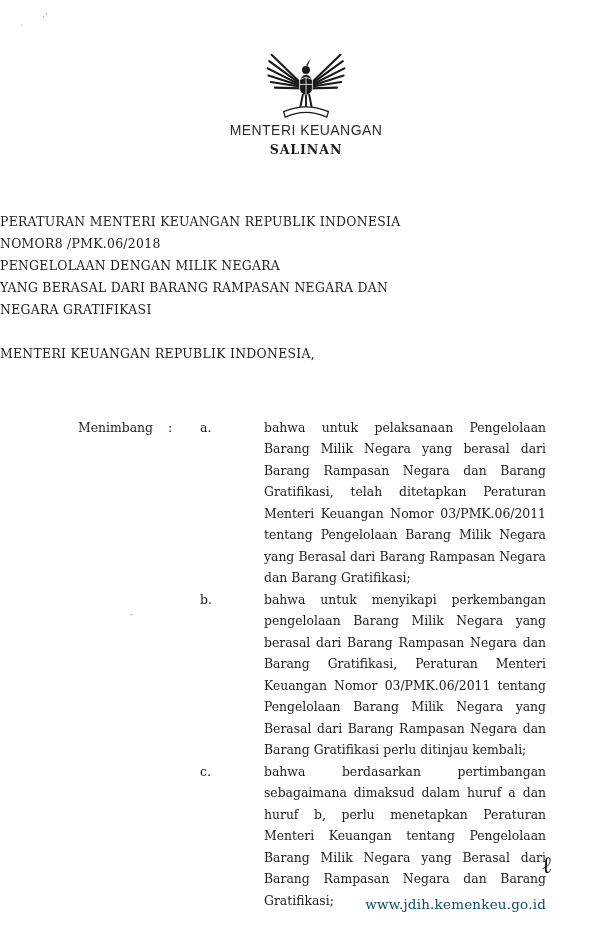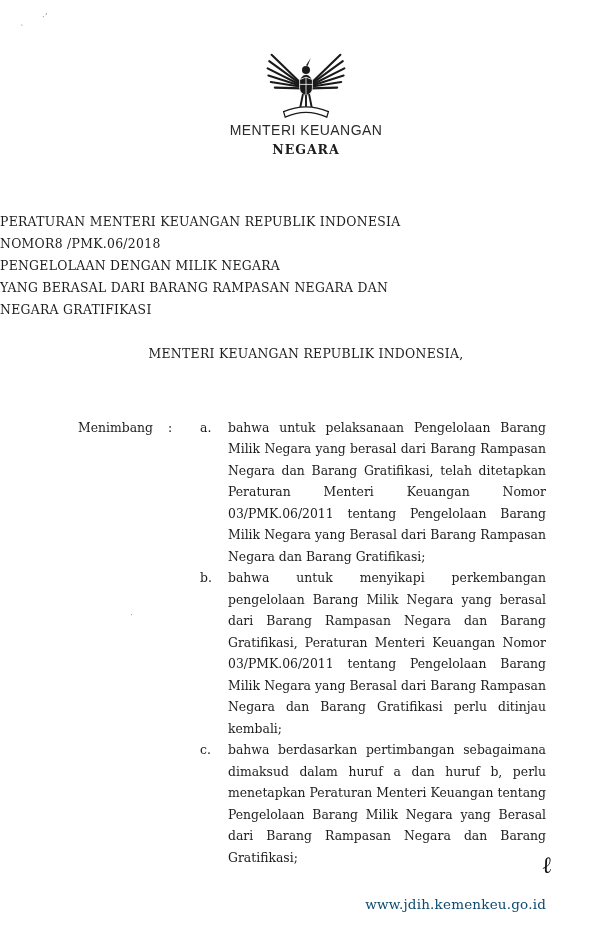--- a/index.html
+++ b/index.html
@@ -48,39 +48,38 @@
   .nomor-line .nomor-value { }
 
   .invocation {
     margin-top: 31px;
     text-align: center;
     font-size: 12.4px;
     letter-spacing: .3px;
   }
   .authority {
     margin-top: 25px;
-    text-align: center;
     font-size: 12.4px;
     letter-spacing: .3px;
   }
 
   .considering {
     margin-top: 56px;
     padding-left: 78px;
     padding-right: 66px;
     display: flex;
     font-size: 12.4px;
     line-height: 21.5px;
   }
   .c-label { width: 90px; flex: 0 0 90px; }
   .c-colon { width: 32px; flex: 0 0 32px; }
   .c-items { flex: 1 1 auto; }
   .c-item { display: flex; }
   .c-letter { width: 28px; flex: 0 0 28px; }
-  .c-text { flex: 1 1 auto; text-align: justify; }
+  .c-text { flex: 1 1 auto; text-align: justify; margin-left: 36px; }
 
   .paraph {
     position: absolute;
     right: 60px;
     top: 852px;
     font-size: 23px;
     font-style: italic;
     transform: rotate(-8deg);
     color: #111;
   }
@@ -132,21 +131,21 @@
           <line x1="46" y1="64" x2="43" y2="79"></line>
           <line x1="50" y1="65" x2="50" y2="81"></line>
           <line x1="54" y1="64" x2="57" y2="79"></line>
         </g>
         <path d="M22 85 Q50 73 78 85 L76 92 Q50 80 24 92 Z" fill="#ffffff" stroke="#1a1a1a" stroke-width="1.6"></path>
       </svg>
     </div>
     <div class="ministry">
       <div>MENTERI KEUANGAN</div>
     </div>
-    <div class="salinan">NEGARA</div>
+    <div class="salinan">SALINAN</div>
   </header>
 
   <section class="title-block">
     <div>PERATURAN MENTERI KEUANGAN REPUBLIK INDONESIA</div>
     <div class="nomor-line">
       <span>NOMOR</span><span class="nomor-value">8 /PMK.06/2018</span>
     </div>
     <div>PENGELOLAAN DENGAN MILIK NEGARA</div>
     <div>YANG BERASAL DARI BARANG RAMPASAN NEGARA DAN</div>
     <div>NEGARA GRATIFIKASI</div>

